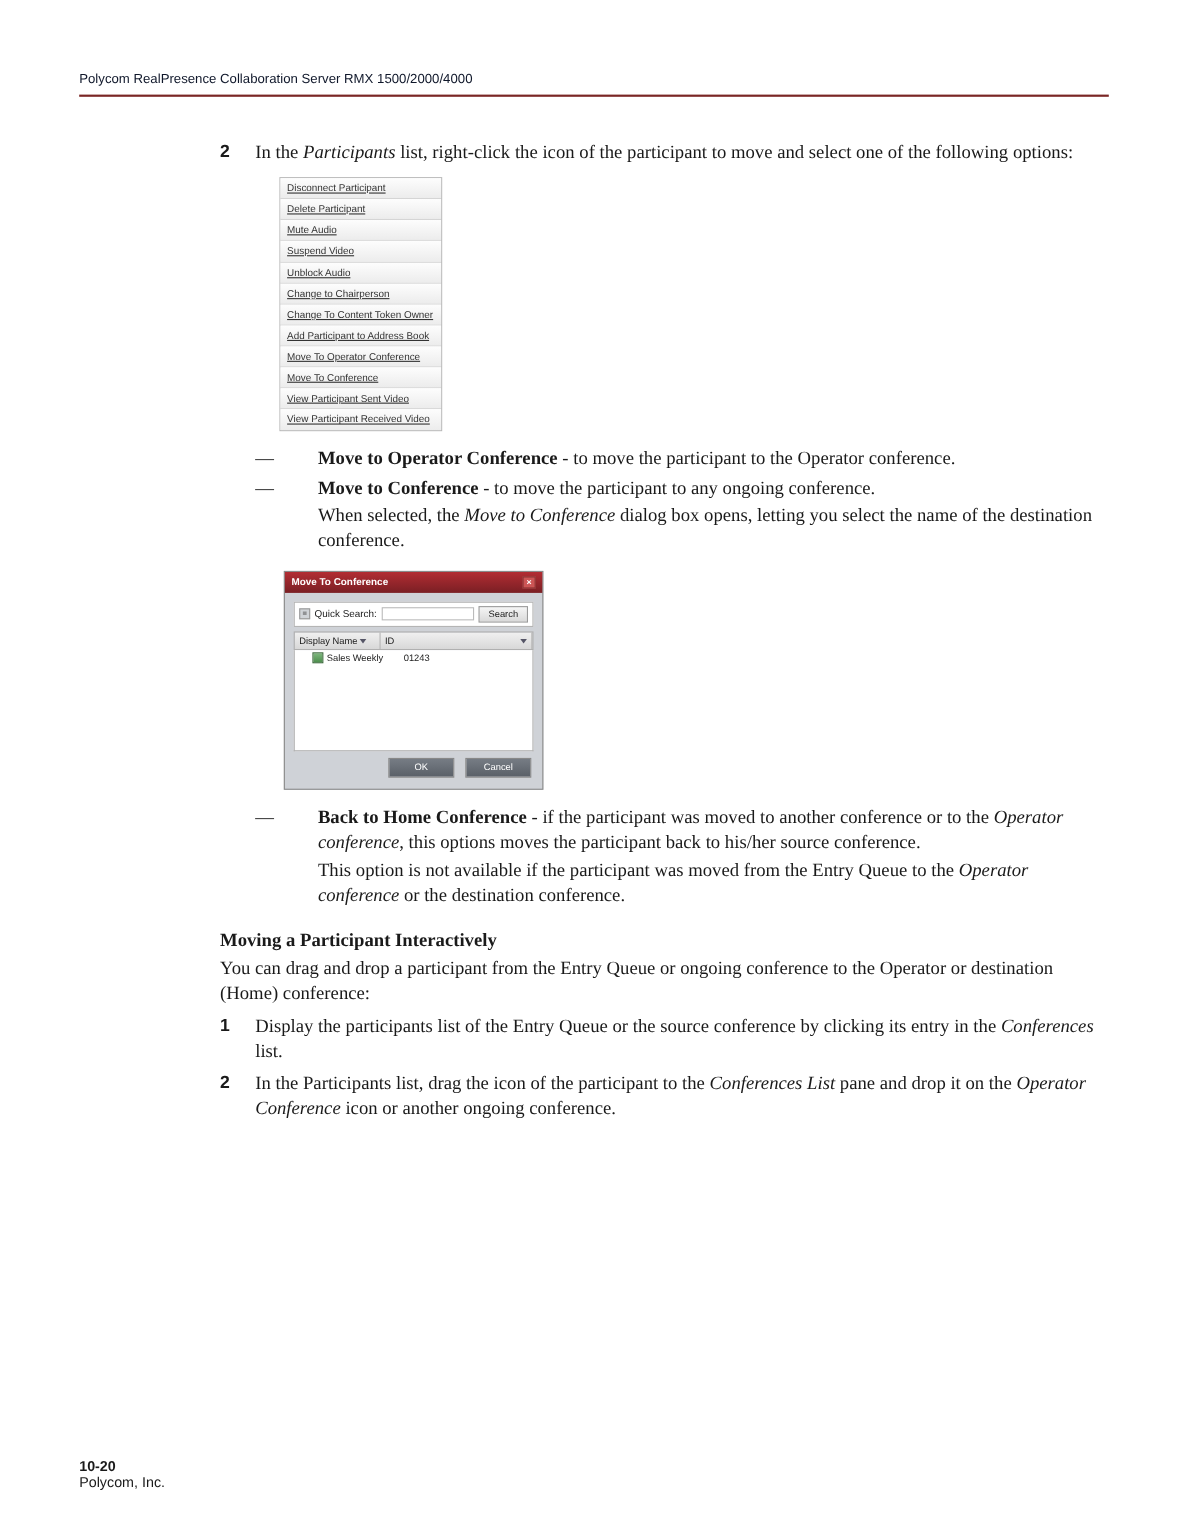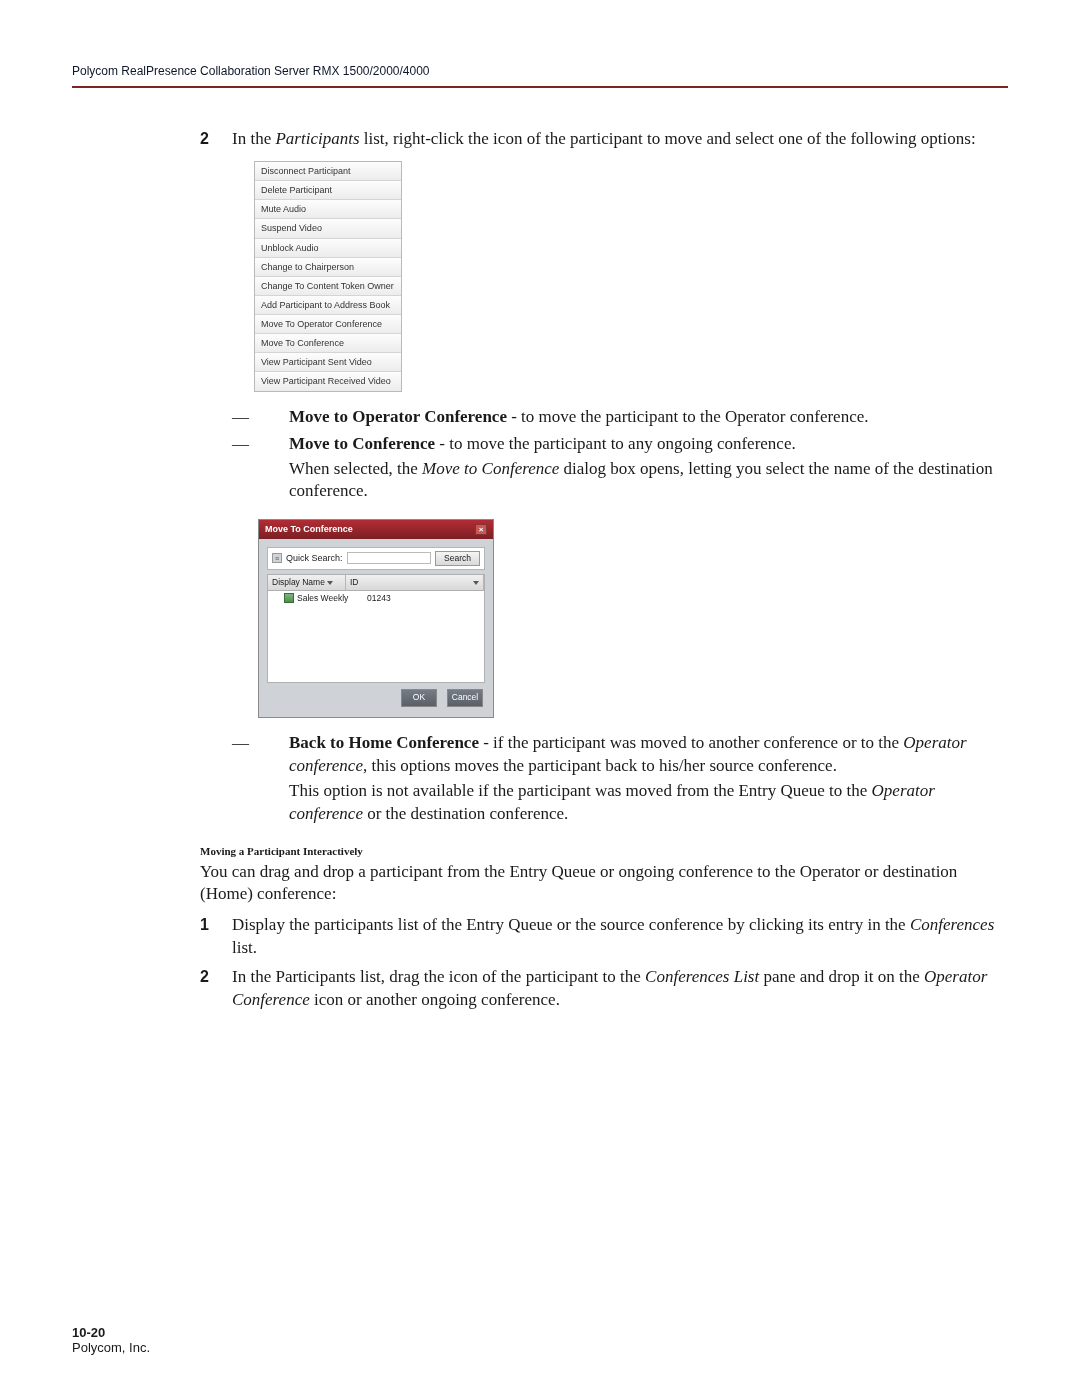--- a/index.html
+++ b/index.html
@@ -49,20 +49,21 @@
     border: 1px solid #b9b9b9;
     font-family: Arial, Helvetica, sans-serif;
     font-size: 9px;
     background: #fff;
   }
   .menu-shot .mi {
     padding: 3px 6px;
     background: linear-gradient(#fdfdfd,#ececec);
     border-bottom: 1px solid #d5d5d5;
     color: #333;
+    text-decoration: underline;
   }
   .menu-shot .mi:last-child { border-bottom: none; }
 
   .bullets {
     margin-left: 32px;
     margin-top: 4px;
   }
   .bullet-row {
     display: flex;
     margin-bottom: 4px;
@@ -137,28 +138,28 @@
     width:10px; height:10px; margin-right:3px;
     background:linear-gradient(#7db77d,#4d8f4d); border:1px solid #3a6a3a;
   }
   .cell-name { width:70px; }
   .cell-id { }
   .dialog-btns {
     display:flex; justify-content:flex-end; gap:10px; padding:6px 2px 2px 2px;
   }
   .dbtn {
     border:1px solid #888; background:linear-gradient(#767c84,#5a6068);
-    color:#fff; font-size:8.5px; padding:2px 0; width:36px; text-align:center;
+    color:#fff; font-size:8.5px; padding:2px 0; width:60px; text-align:center;
   }
 
   .section-head {
     font-weight: bold;
     margin-top: 14px;
     margin-bottom: 2px;
-    font-size: 11px;
+    font-size: 17px;
   }
   .plain-para { margin-bottom: 8px; }
 
   .footer {
     position: absolute;
     left: 72px; right: 72px;
     bottom: 42px;
     display: flex;
     justify-content: space-between;
     font-family: Arial, Helvetica, sans-serif;

